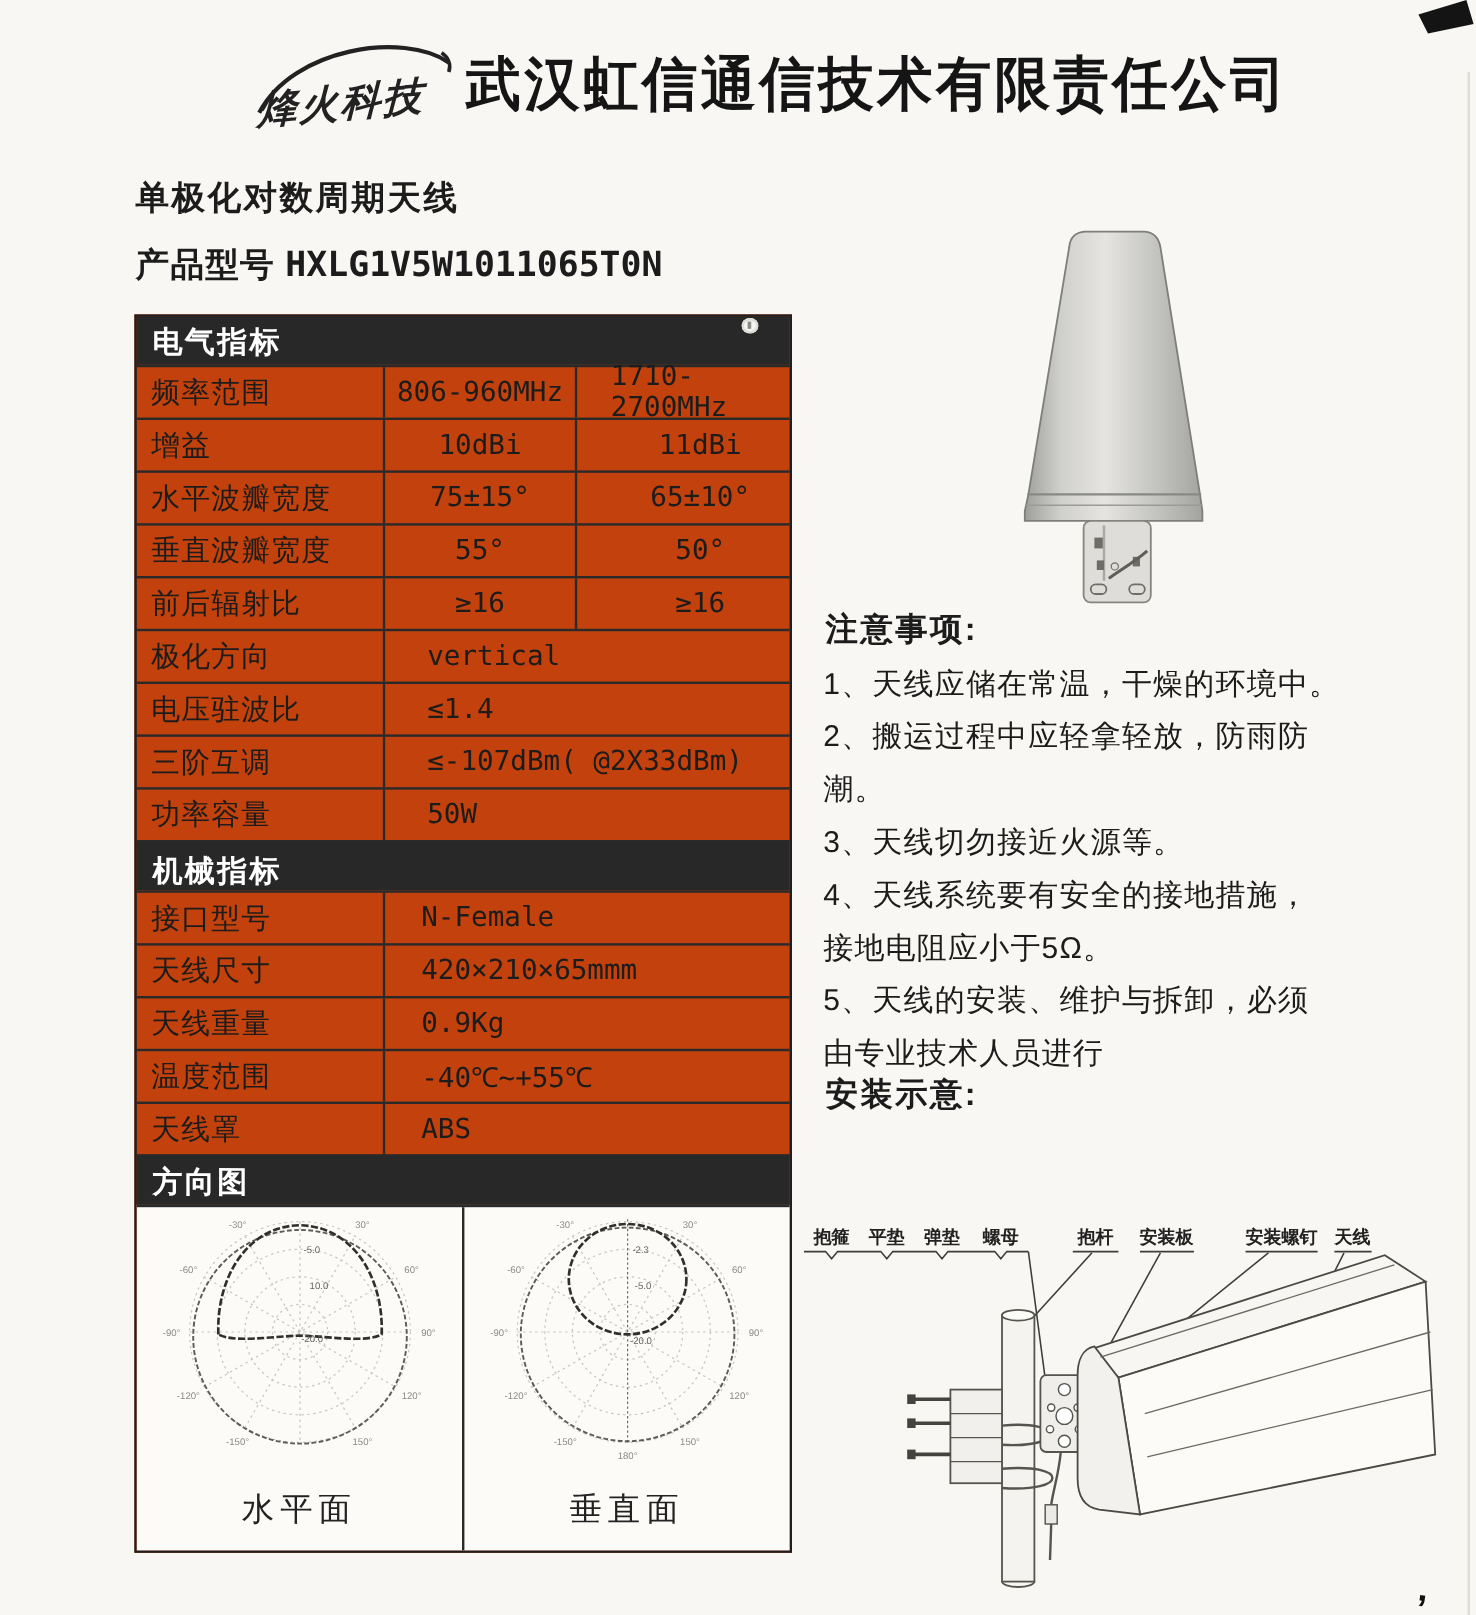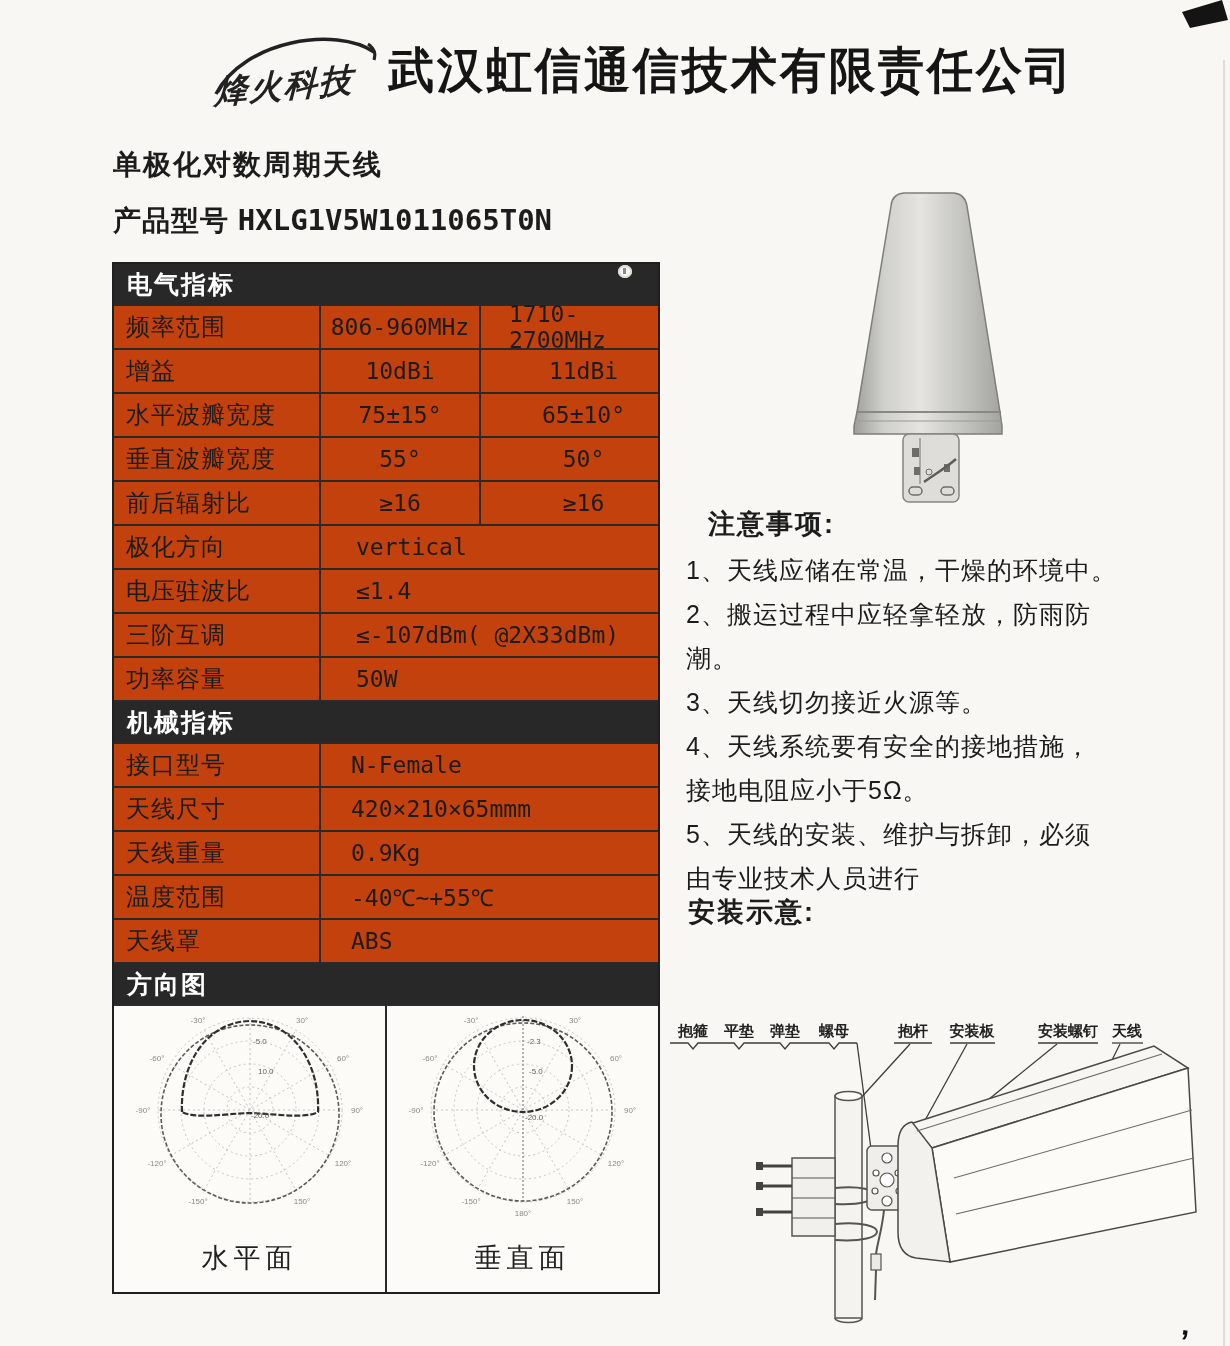--- a/index.html
+++ b/index.html
@@ -57,21 +57,21 @@
   .pattern-cell.first{border-right:2px solid #2a2a2a;}
   .pattern-caption{
     position:absolute;bottom:16px;left:0;right:0;text-align:center;
     font-size:27px;letter-spacing:5px;color:#222;
   }
   .polar{margin-top:2px;}
   .polar text{font-family:"Liberation Sans",sans-serif;}
 
   
   .antenna-photo{left:828px;top:176px;}
-  .notes-title{left:688px;top:506px;font-size:27px;font-weight:bold;letter-spacing:2px;margin-left:20px;}
+  .notes-title{left:688px;top:506px;font-size:27px;font-weight:bold;letter-spacing:2px;}
   .notes{left:686px;top:548px;width:536px;font-size:25px;letter-spacing:1px;}
   .notes .nline{height:44px;line-height:44px;white-space:nowrap;}
   .install-title{left:688px;top:894px;font-size:27px;font-weight:bold;letter-spacing:2px;}
   .install{left:662px;top:1016px;}
   .install text{font-size:15px;font-weight:bold;fill:#222;}
 
   
   .corner-mark{left:1178px;top:0px;}
   .bottom-mark{left:1182px;top:1308px;font-size:30px;font-weight:bold;color:#111;transform:rotate(8deg);}
   .edge-line{left:1223px;top:60px;width:2px;height:1286px;background:#dedcd4;}
@@ -139,21 +139,21 @@
     </div>
     <div class="trow">
       <div class="tlabel">三阶互调</div>
       <div class="tval merged">≤-107dBm( @2X33dBm)</div>
     </div>
     <div class="trow">
       <div class="tlabel">功率容量</div>
       <div class="tval merged">50W</div>
     </div>
 
-    <div class="sec-bar" style="border-top:2px solid #2a2a2a;">
+    <div class="sec-bar" style="border-top:2px solid #2a2a2a;align-items:flex-end;">
       <span>机械指标</span>
     </div>
 
     <div class="trow">
       <div class="tlabel">接口型号</div>
       <div class="tval merged tight">N-Female</div>
     </div>
     <div class="trow">
       <div class="tlabel">天线尺寸</div>
       <div class="tval merged tight">420×210×65mmm</div>

